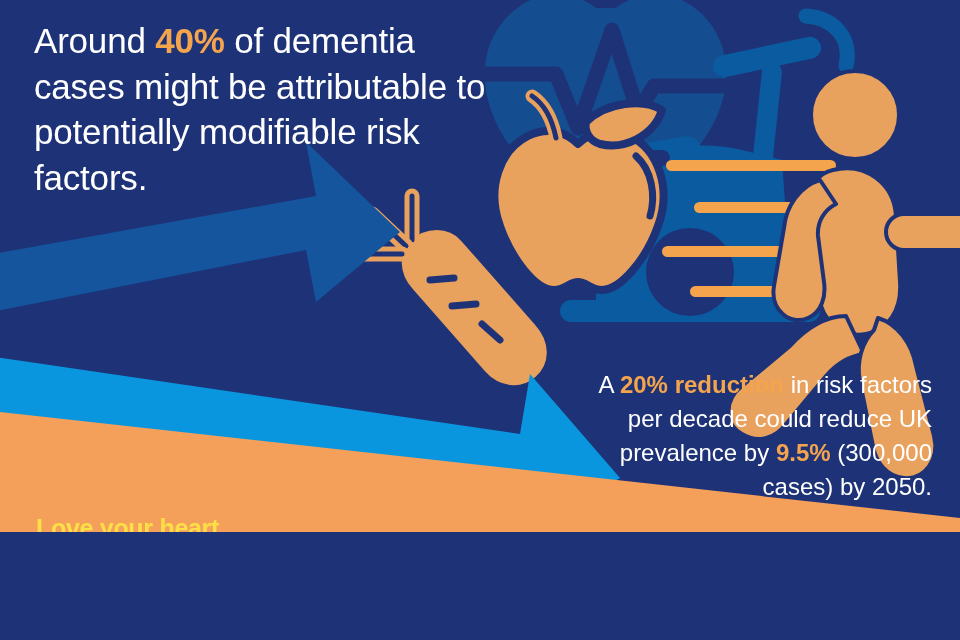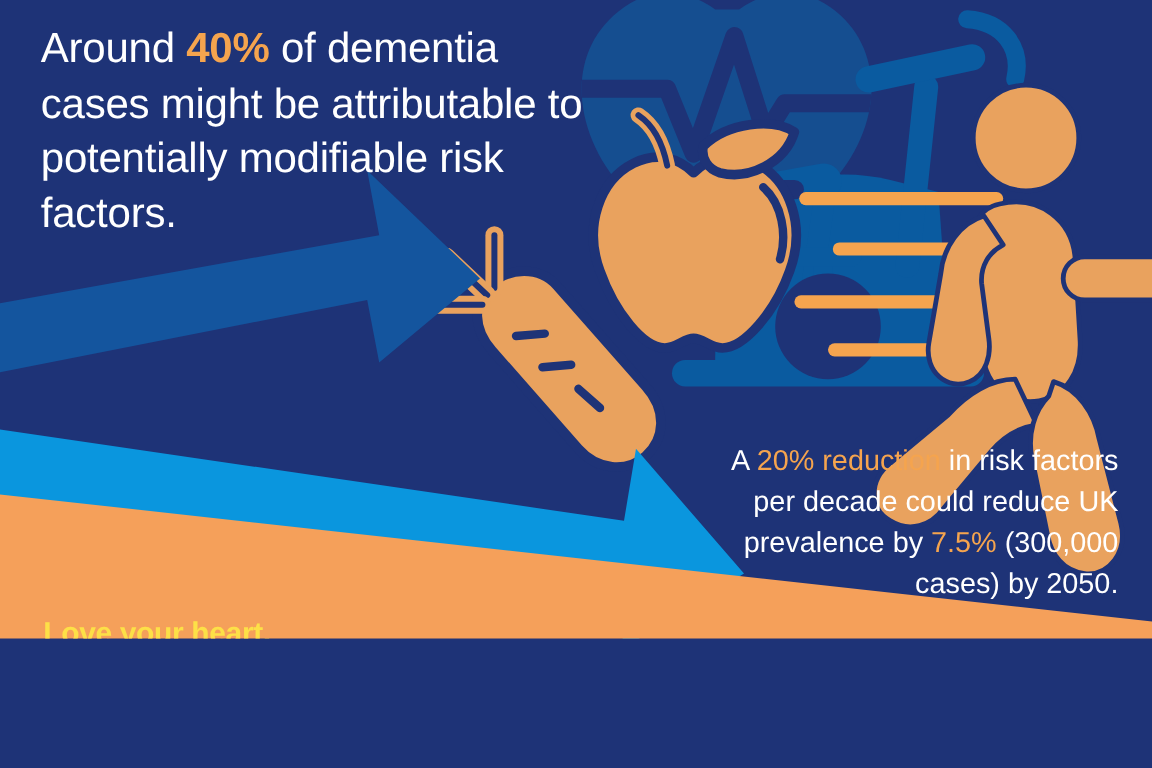--- a/index.html
+++ b/index.html
@@ -22,21 +22,21 @@
     letter-spacing:-0.2px;
   }
   #headline .hl{color:#f5a44e;font-weight:bold;}
 
   
   #right-para{
     position:absolute;right:28px;top:368px;width:360px;
     text-align:right;
     font-size:24px;line-height:1.42;color:#ffffff;
   }
-  #right-para .hl{color:#f5a44e;font-weight:normal;}
+  #right-para .hl{color:#f5a44e;font-weight:bold;}
 
   
   #tagline{
     position:absolute;left:36px;top:512px;width:640px;
     font-size:25px;line-height:1.35;font-weight:bold;color:#fde047;
     letter-spacing:-0.3px;
   }
 </style>
 </head>
 <body>
@@ -160,20 +160,20 @@
         <path d="M0 412 L960 518 L960 640 L0 640 Z" fill="#f5a05a"></path>
       </g>
     </svg>
   </div>
 
   <div id="headline">
     <span>Around </span><span class="hl">40%</span><span> of dementia cases might be attributable to potentially modifiable risk factors.</span>
   </div>
 
   <div id="right-para">
-    <span>A </span><span class="hl">20% reduction</span><span> in risk factors per decade could reduce UK prevalence by </span><span class="hl">7.5%</span><span> (300,000 cases) by 2050.</span>
+    <span>A </span><span class="hl">20% reduction</span><span> in risk factors per decade could reduce UK prevalence by </span><span class="hl">9.5%</span><span> (300,000 cases) by 2050.</span>
   </div>
 
   <div id="tagline">
     <div>Love your heart,</div>
   </div>
 
 </div>
 
 </body></html>

